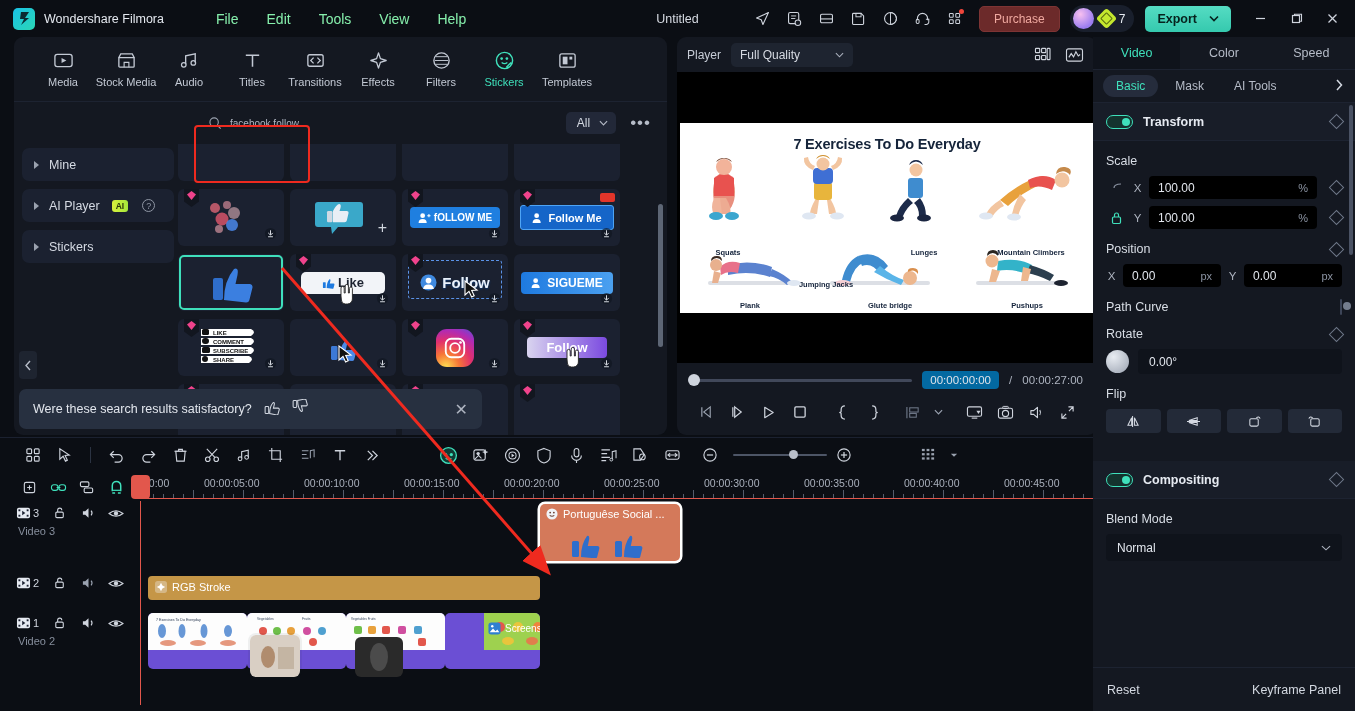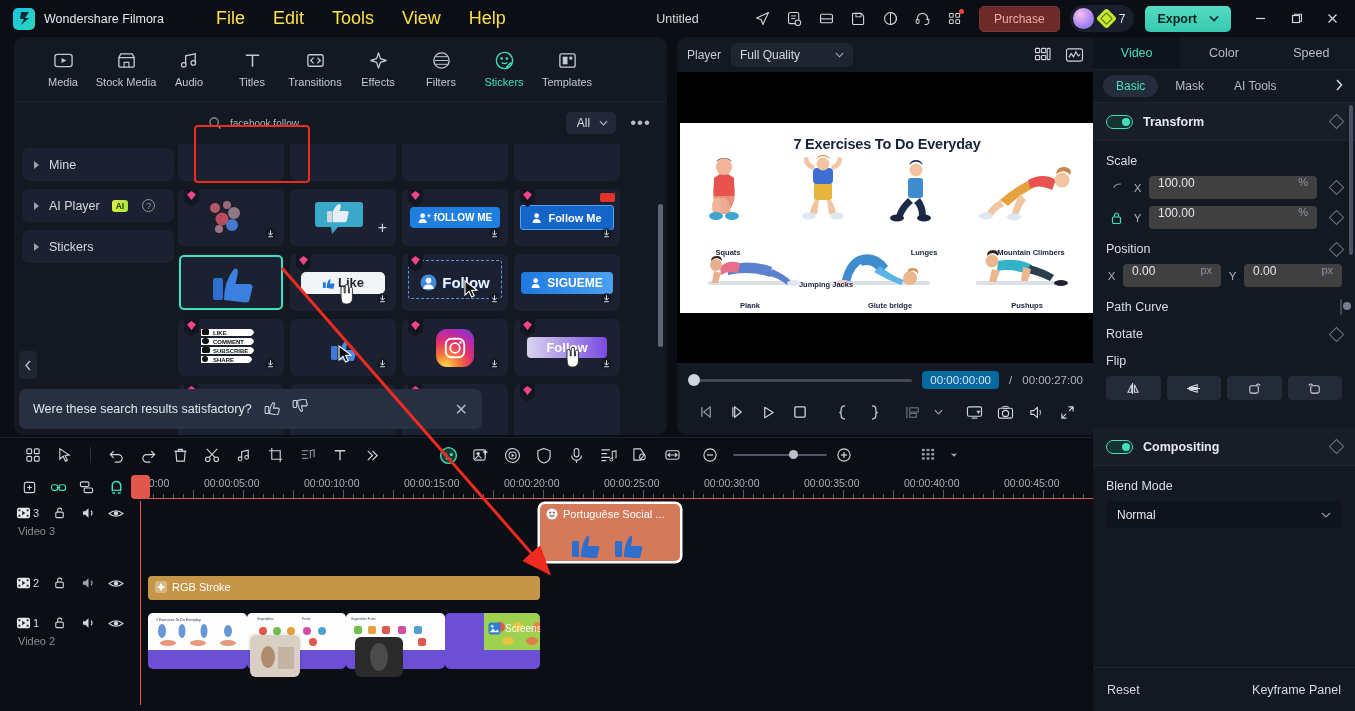--- a/index.html
+++ b/index.html
@@ -20,21 +20,21 @@
   }
   .logo {
     width: 22px; height: 22px; margin-left: 13px; border-radius: 5px;
     background: linear-gradient(135deg,#19c3e8,#2bd6b4);
     display: flex; align-items: center; justify-content: center;
   }
   .logo svg { display:block; }
   .brand { margin-left: 9px; font-size: 12.5px; color: #e4e8ef; }
   .menu { display: flex; margin-left: 38px; gap: 0px; }
   .menu-item {
-    font-size: 18px; color: #fde047; padding: 4px 14px; border-radius: 4px; cursor: default;
+    font-size: 14px; color: #86efac; padding: 4px 14px; border-radius: 4px; cursor: default;
   }
   .doc-title {
     position: absolute; left: 0; right: 0; text-align: center;
     font-size: 12.5px; color: #d7dbe3; pointer-events: none;
   }
   .tb-right {
     margin-left: auto; display: flex; align-items: center; gap: 2px; padding-right: 6px;
   }
   .tb-ico {
     width: 30px; height: 30px; display:flex;align-items:center;justify-content:center;
@@ -224,22 +224,22 @@
   .toggle.on::after{content:"";position:absolute;right:2px;top:2px;width:8px;height:8px;border-radius:50%;background:#3fe0bb;}
   .toggle.off { background:#2a3040; border:1.5px solid #3d4558;}
   .toggle.off::after{content:"";position:absolute;left:2px;top:2px;width:8px;height:8px;border-radius:50%;background:#747d8e;}
   .sec-title { font-size:12.5px; color:#e6eaf1; font-weight:bold; }
   .kf { margin-left:auto; width:11px;height:11px; border:1.3px solid #6d7687; transform:rotate(45deg); }
   .prop { padding: 0 13px; }
   .prop-label { font-size:12.5px; color:#d9dee6; margin: 13px 0 8px; display:flex; align-items:center;}
   .row { display:flex; align-items:center; gap:6px; margin-bottom:7px;}
   .axis { font-size:11.5px; color:#aeb4c0; width:11px; text-align:center;}
   .numfield {
-    background:#404040; border-radius:4px; height:23px; flex:1; display:flex;
-    align-items:flex-start; justify-content:space-between; padding: 0 9px;
+    background:#000000; border-radius:4px; height:23px; flex:1; display:flex;
+    align-items:center; justify-content:space-between; padding: 0 9px;
     font-size:12px; color:#e2e6ed;
   }
   .numfield .unit { color:#8b93a2; font-size:11px; }
   .lockcol { width:20px; display:flex; flex-direction:column; align-items:center; }
   .rotrow { display:flex; align-items:center; gap:9px; margin-bottom:4px;}
   .knob { width:23px;height:23px;border-radius:50%;background:radial-gradient(circle at 33% 30%,#e8ecf2,#9aa2b0);}
   .wide-field { background:#0f131b; border-radius:4px; height:25px; flex:1; display:flex;
     align-items:center; padding: 0 11px; font-size:12px; color:#e2e6ed; }
   .flips { display:flex; gap:6px; margin-top:6px;}
   .flipbtn { flex:1; height:24px; background:#232a38; border-radius:4px;
@@ -1061,20 +1061,26 @@
         </div>
 
         <div class="prop-label">
           <span>Path Curve</span>
           <span style="margin-left:auto;"><span class="toggle off"></span></span>
         </div>
 
         <div class="prop-label">
           <span>Rotate</span>
           <span class="kf"></span>
+        </div>
+        <div class="rotrow">
+          <div class="knob"></div>
+          <div class="wide-field">
+            <span>0.00°</span>
+          </div>
         </div>
 
         <div class="prop-label">Flip</div>
         <div class="flips">
           <div class="flipbtn">
             <svg width="17" height="13" viewBox="0 0 18 14">
                 <path d="M8 1 v12 M7 3 L3 11 h4z M10 3 L14 11 h-4z" fill="none" stroke="#d4d9e2" stroke-width="1.1"></path>
               </svg>
           </div>
           <div class="flipbtn">

